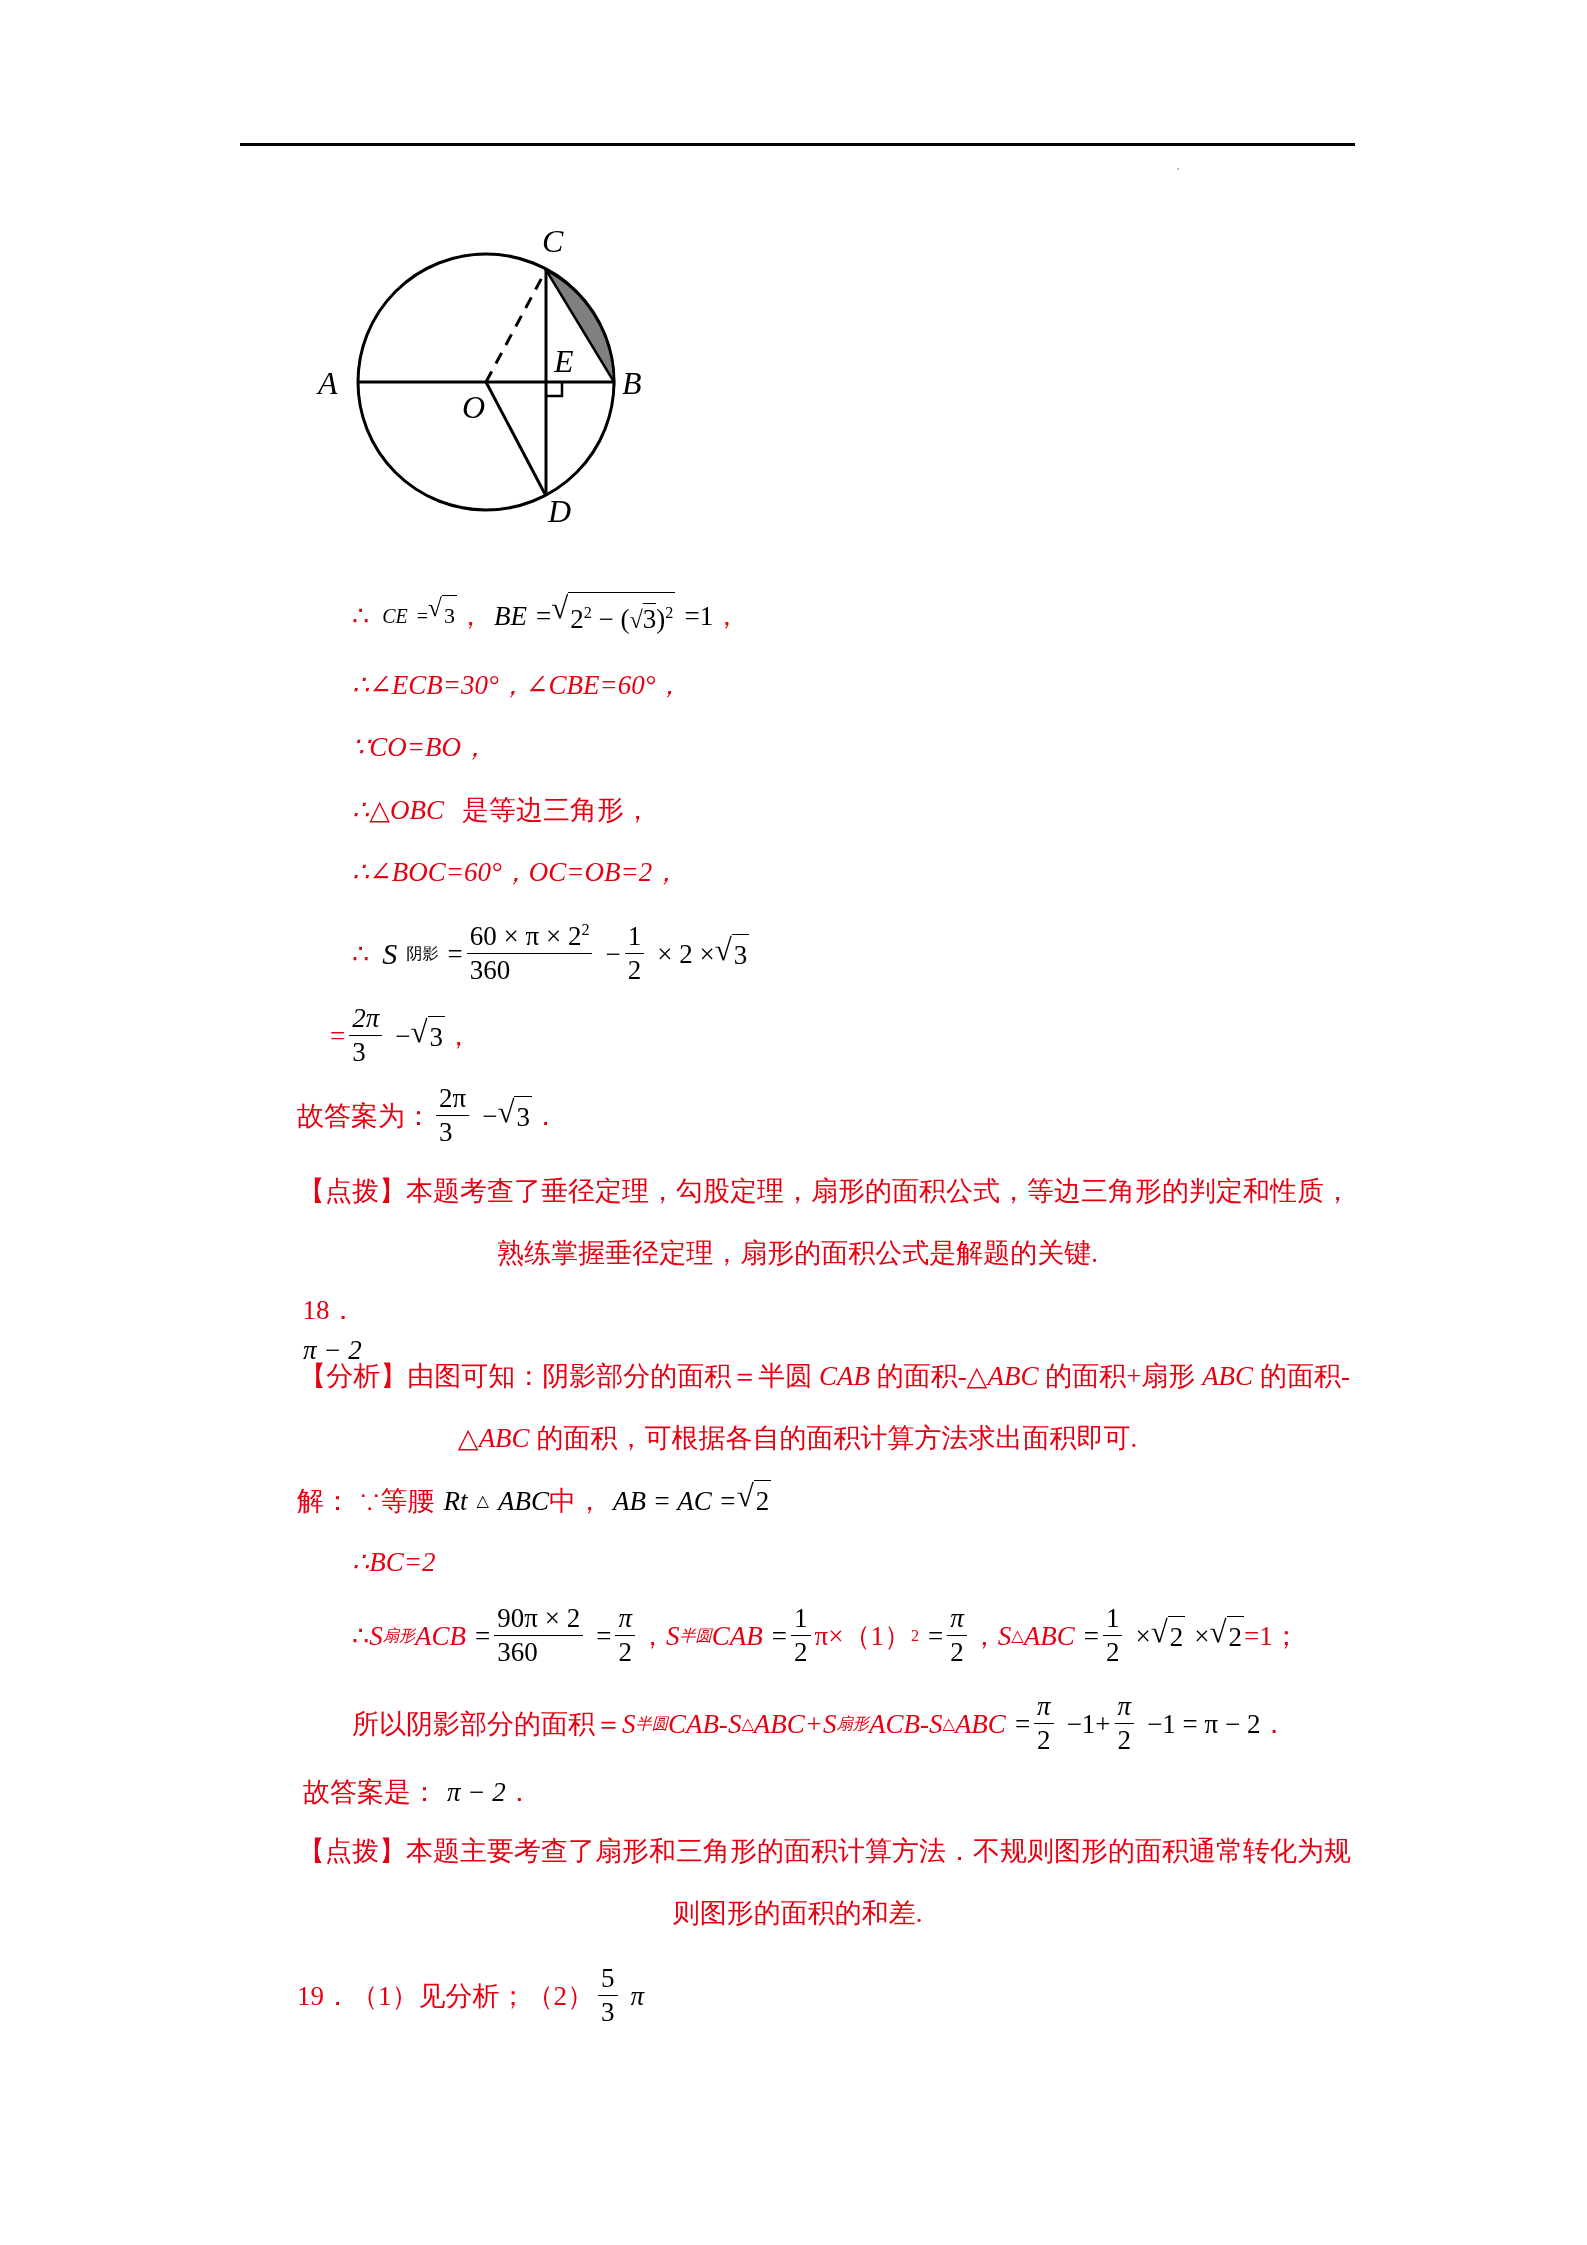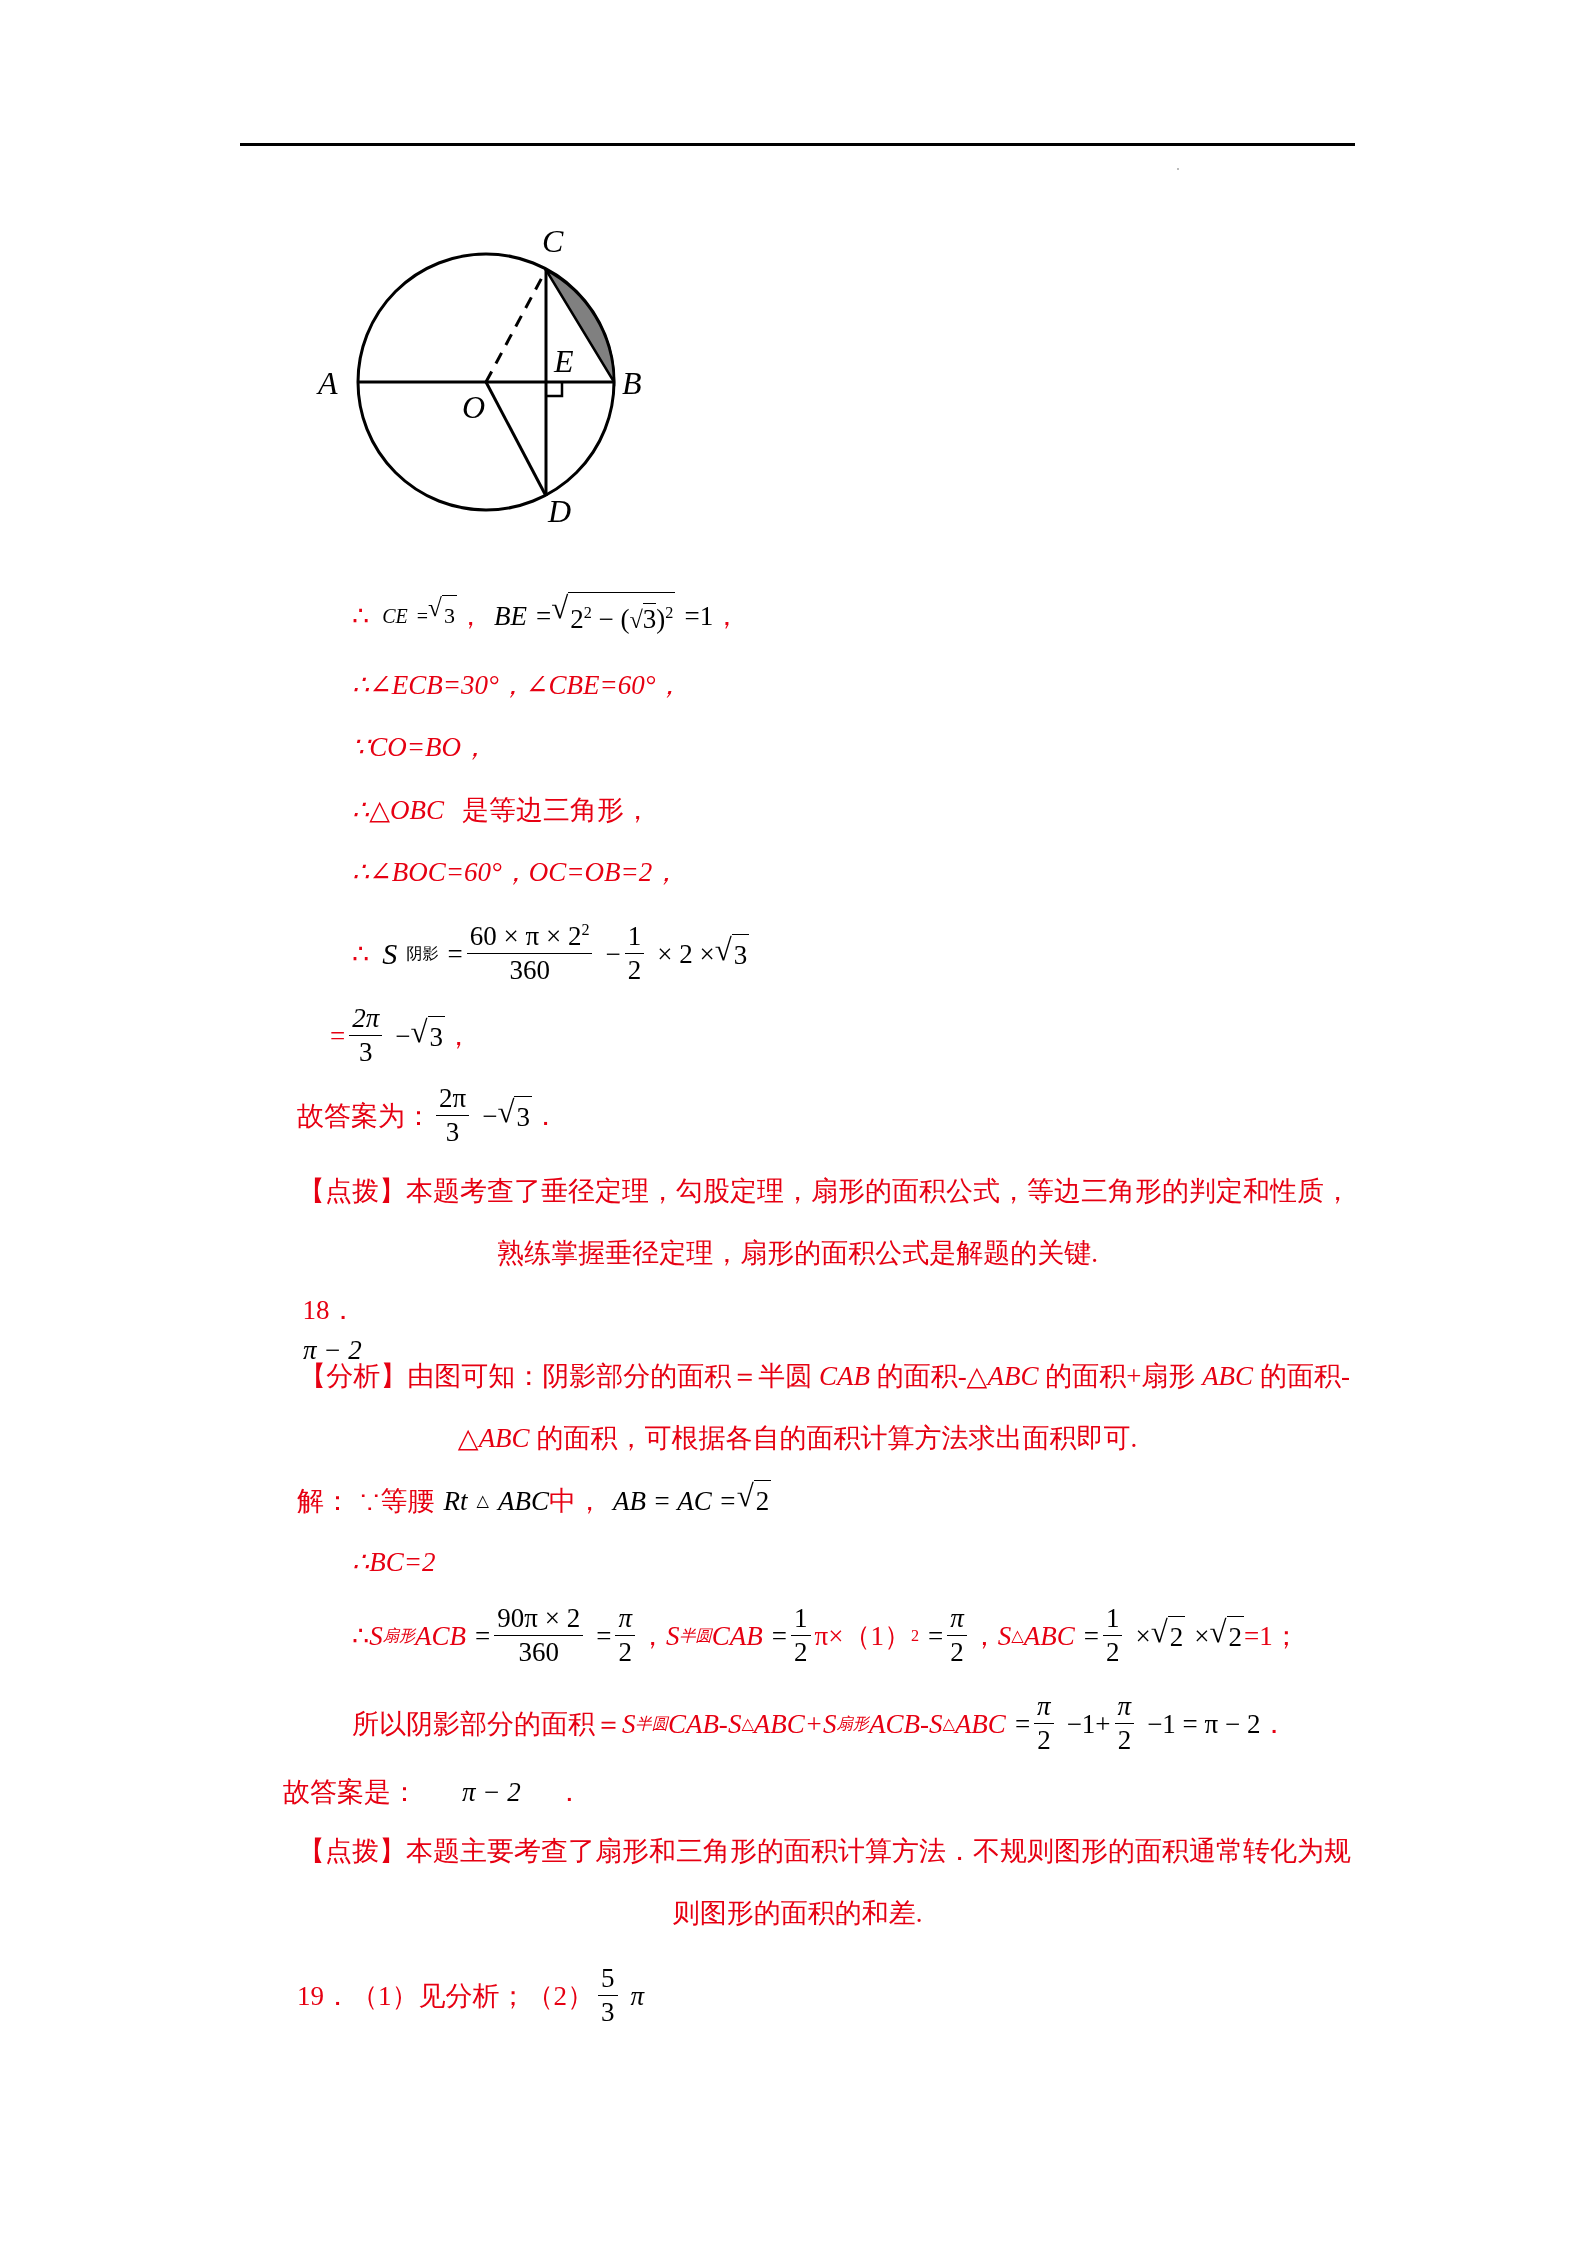--- a/index.html
+++ b/index.html
@@ -5,21 +5,21 @@
   html, body { margin: 0; padding: 0; background: #ffffff; }
   body { width: 1587px; height: 2245px; position: relative; overflow: hidden;
          font-family: "Liberation Serif", "DejaVu Serif", serif; color: #e60012; }
   .header-rule { position: absolute; left: 240px; top: 143px; width: 1115px; height: 3px; background: #000; }
   .header-dot { position: absolute; left: 1177px; top: 168px; width: 2px; height: 2px; background: #bbb; }
   .figure { position: absolute; left: 310px; top: 220px; width: 380px; height: 330px; }
   .line { position: absolute; left: 0; font-size: 27px; line-height: 40px; white-space: nowrap; display: flex; align-items: center; }
   .red { color: #e60012; }
   .blk { color: #000; margin-left: 9px; }
   .it { font-style: italic; }
-  .frac { display: inline-flex; flex-direction: column; align-items: center; vertical-align: middle; margin: 0 4px; color: #000; line-height: 1.15; }
+  .frac { display: inline-flex; flex-direction: column; vertical-align: middle; margin: 0 4px; color: #000; line-height: 1.15; }
   .frac .num { border-bottom: 1.6px solid #000; padding: 0 3px; }
   .frac .den { padding: 1px 3px; }
   .sqrt { display: inline-flex; align-items: stretch; color: #000; }
   .sqrt .rad { font-size: 1.15em; line-height: 1; }
   .sqrt .under { border-top: 1.6px solid #000; padding: 0 2px; }
   sup { font-size: 0.6em; }
   .sub-cn { font-size: 0.6em; font-family: "DejaVu Sans", sans-serif; vertical-align: -0.25em; }
   .sub-cn-it { font-size: 0.6em; font-style: italic; vertical-align: -0.3em; }
   .therefore { font-size: 1em; margin-right: 4px; }
   .para { position: absolute; left: 240px; width: 1115px; font-size: 27px; line-height: 62px; text-align: center; }
@@ -235,21 +235,21 @@
     </span>
   <span class="blk">−1+</span>
   <span class="frac">
       <span class="num it">π</span>
       <span class="den">2</span>
     </span>
   <span class="blk">−1 = π − 2</span>
   <span class="red">．</span>
 </div>
 
-<div class="line" style="left:283px; top:1772px;gap:35px;">
+<div class="line" style="left:303px; top:1772px;">
   <span class="red">故答案是：</span>
   <span class="blk it">π − 2</span>
   <span class="red">．</span>
 </div>
 
 <div class="para indent" style="top:1820px;">
   <span class="bracket">【点拨】</span><span>本题主要考查了扇形和三角形的面积计算方法．不规则图形的面积通常转化为规则图形的面积的和差.</span>
 </div>
 
 <div class="line" style="left:297px; top:1960px; height:72px;">

